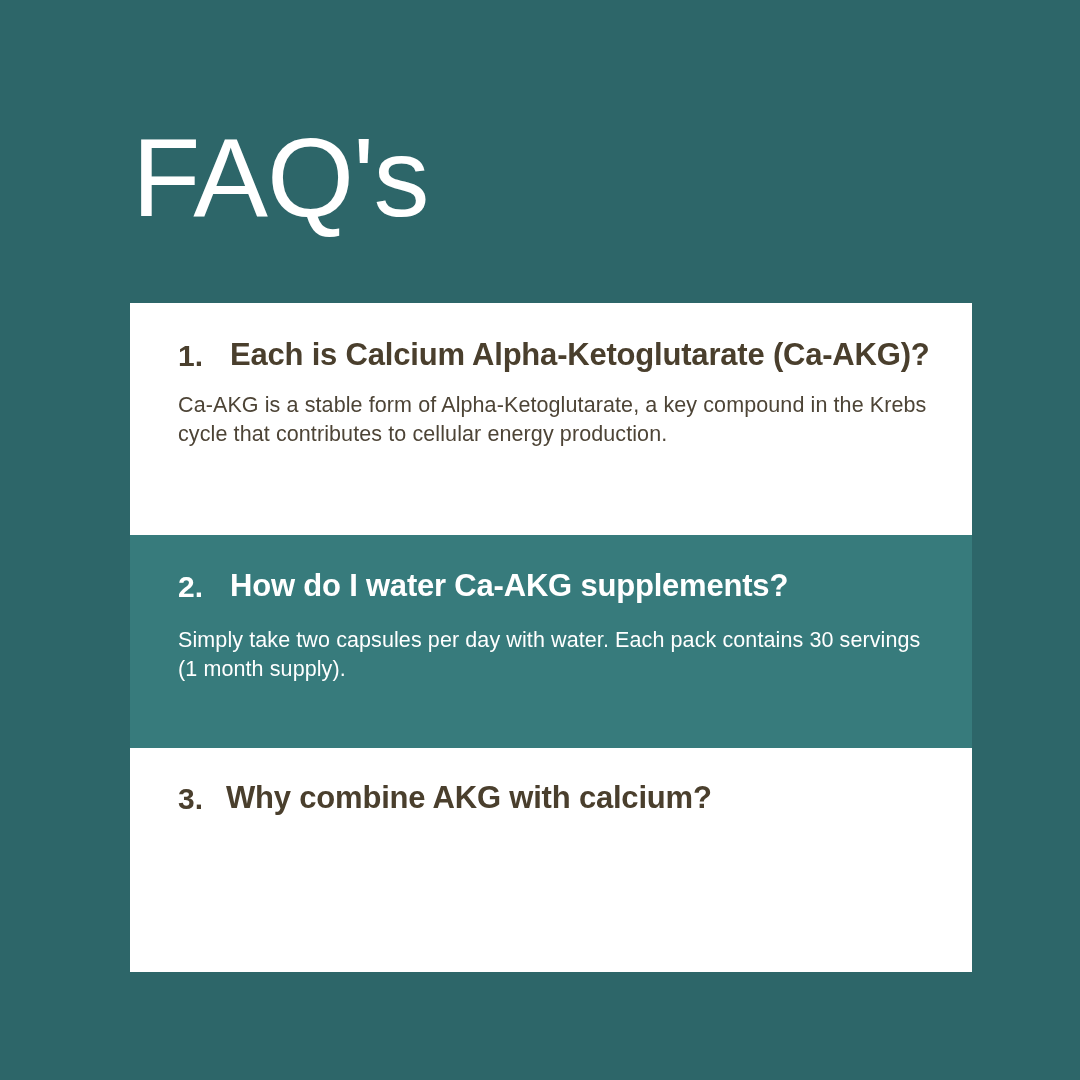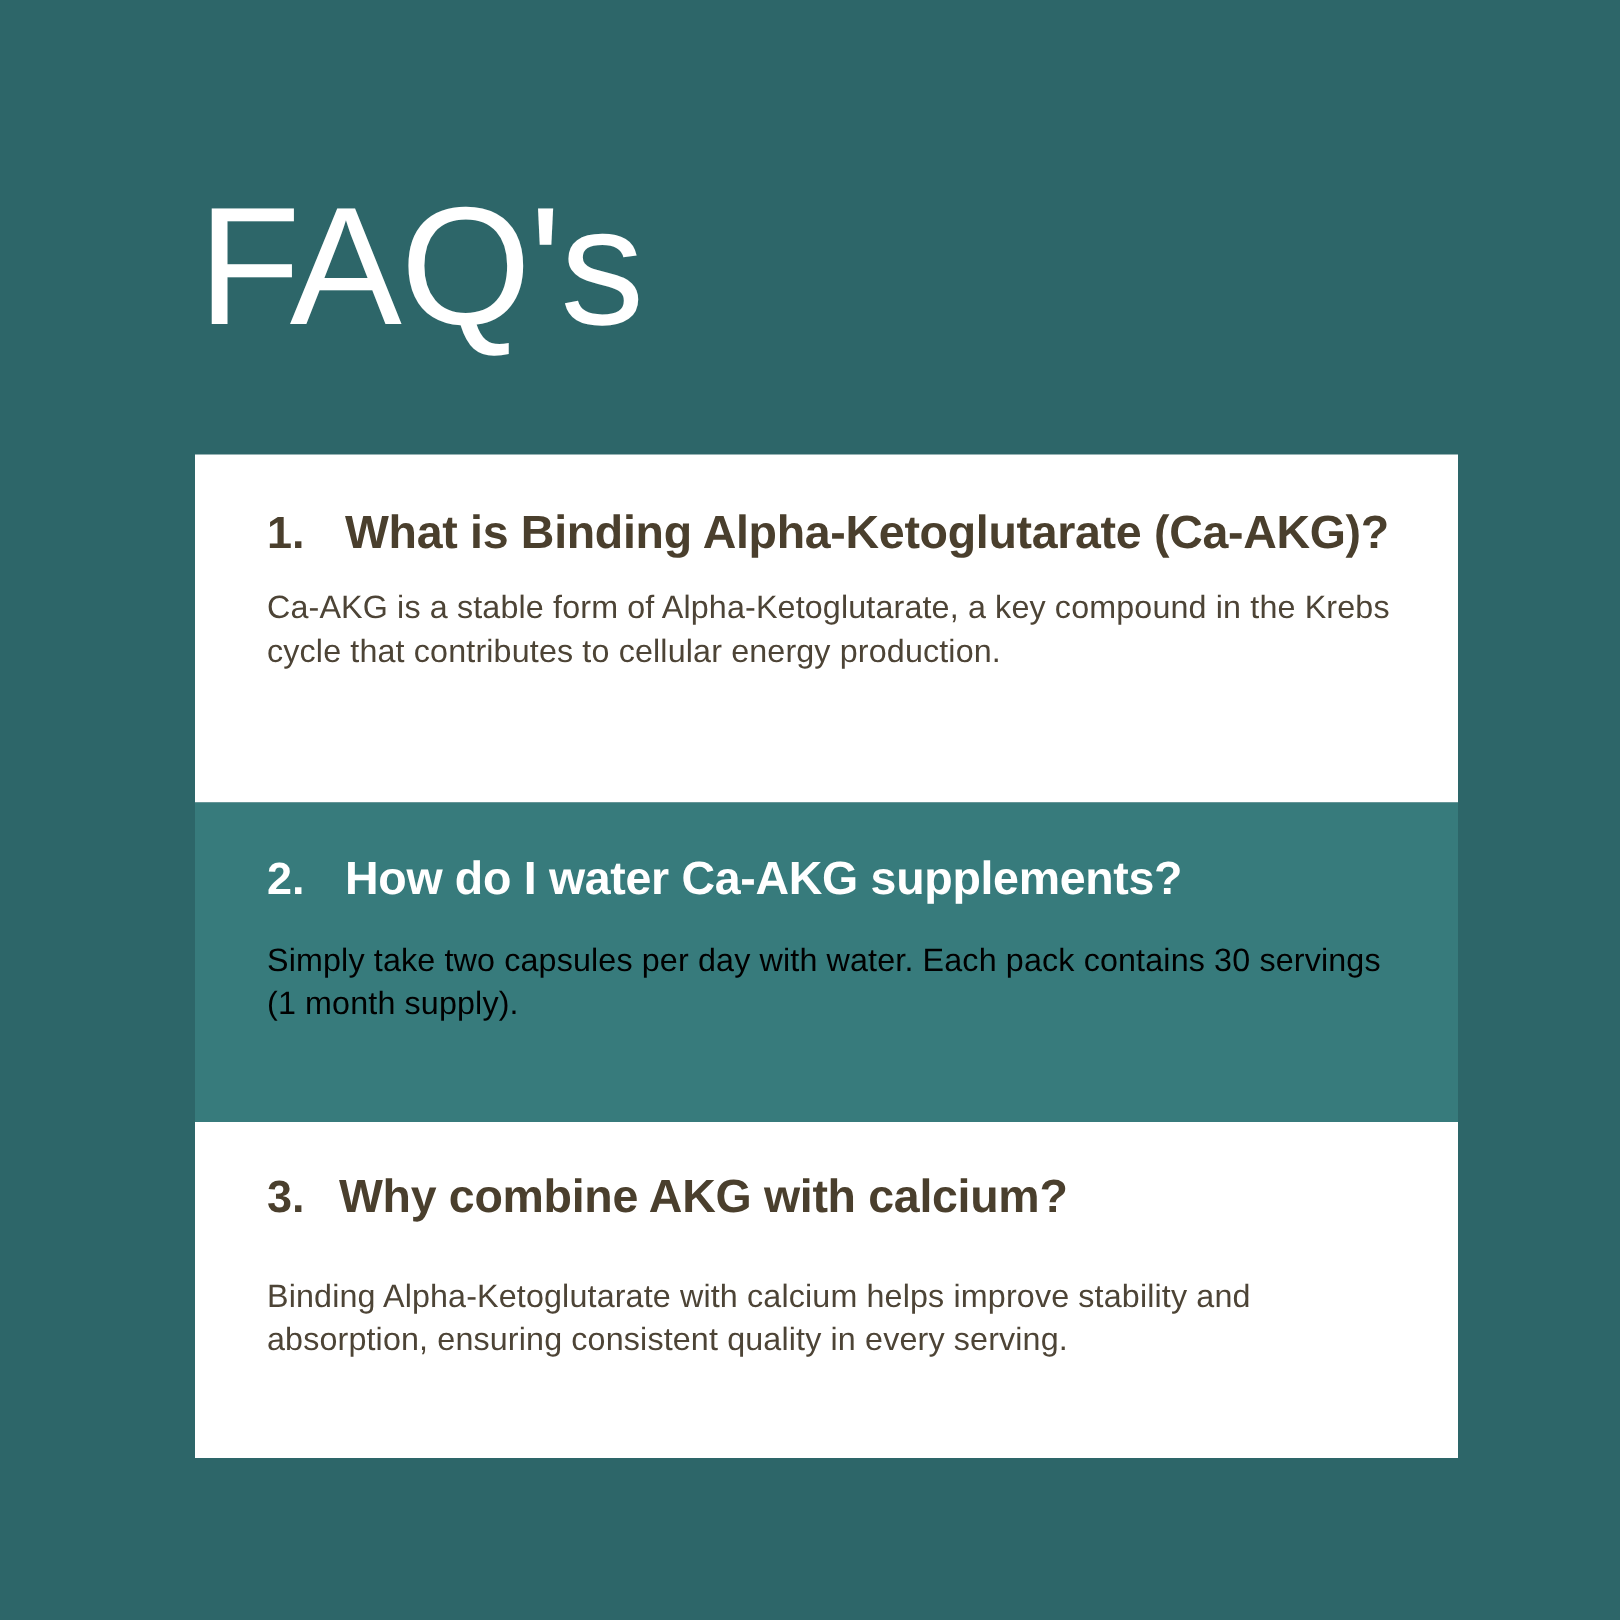--- a/index.html
+++ b/index.html
@@ -93,49 +93,48 @@
   .card-2 .a-text { margin-top: 22px; }
   .card-3 .a-text { margin-top: 34px; }
 
   
   .card-light .q-num,
   .card-light .q-text { color: #4a3f2d; }
   .card-light .a-text  { color: #4d4436; }
 
   .card-teal .q-num,
   .card-teal .q-text { color: #ffffff; }
-  .card-teal .a-text  { color: #000000; }
+  .card-teal .a-text  { color: #ffffff; }
 </style>
 </head>
 <body>
 
 <div class="page">
 
   <div class="faq-title">FAQ's</div>
 
   <div class="cards">
 
     <div class="card card-light card-1">
       <div class="q-row">
         <span class="q-num">1.</span>
-        <span class="q-text">What is Binding Alpha-Ketoglutarate (Ca-AKG)?</span>
+        <span class="q-text">Each is Calcium Alpha-Ketoglutarate (Ca-AKG)?</span>
       </div>
       <div class="a-text">Ca-AKG is a stable form of Alpha-Ketoglutarate, a key compound in the Krebs cycle that contributes to cellular energy production.</div>
     </div>
 
     <div class="card card-teal card-2">
       <div class="q-row">
         <span class="q-num">2.</span>
         <span class="q-text">How do I water Ca-AKG supplements?</span>
       </div>
       <div class="a-text">Simply take two capsules per day with water. Each pack contains 30 servings (1 month supply).</div>
     </div>
 
     <div class="card card-light card-3">
       <div class="q-row">
         <span class="q-num">3.</span>
         <span class="q-text">Why combine AKG with calcium?</span>
       </div>
-      <div class="a-text">Binding Alpha-Ketoglutarate with calcium helps improve stability and absorption, ensuring consistent quality in every serving.</div>
     </div>
 
   </div>
 </div>
 
 </body></html>

